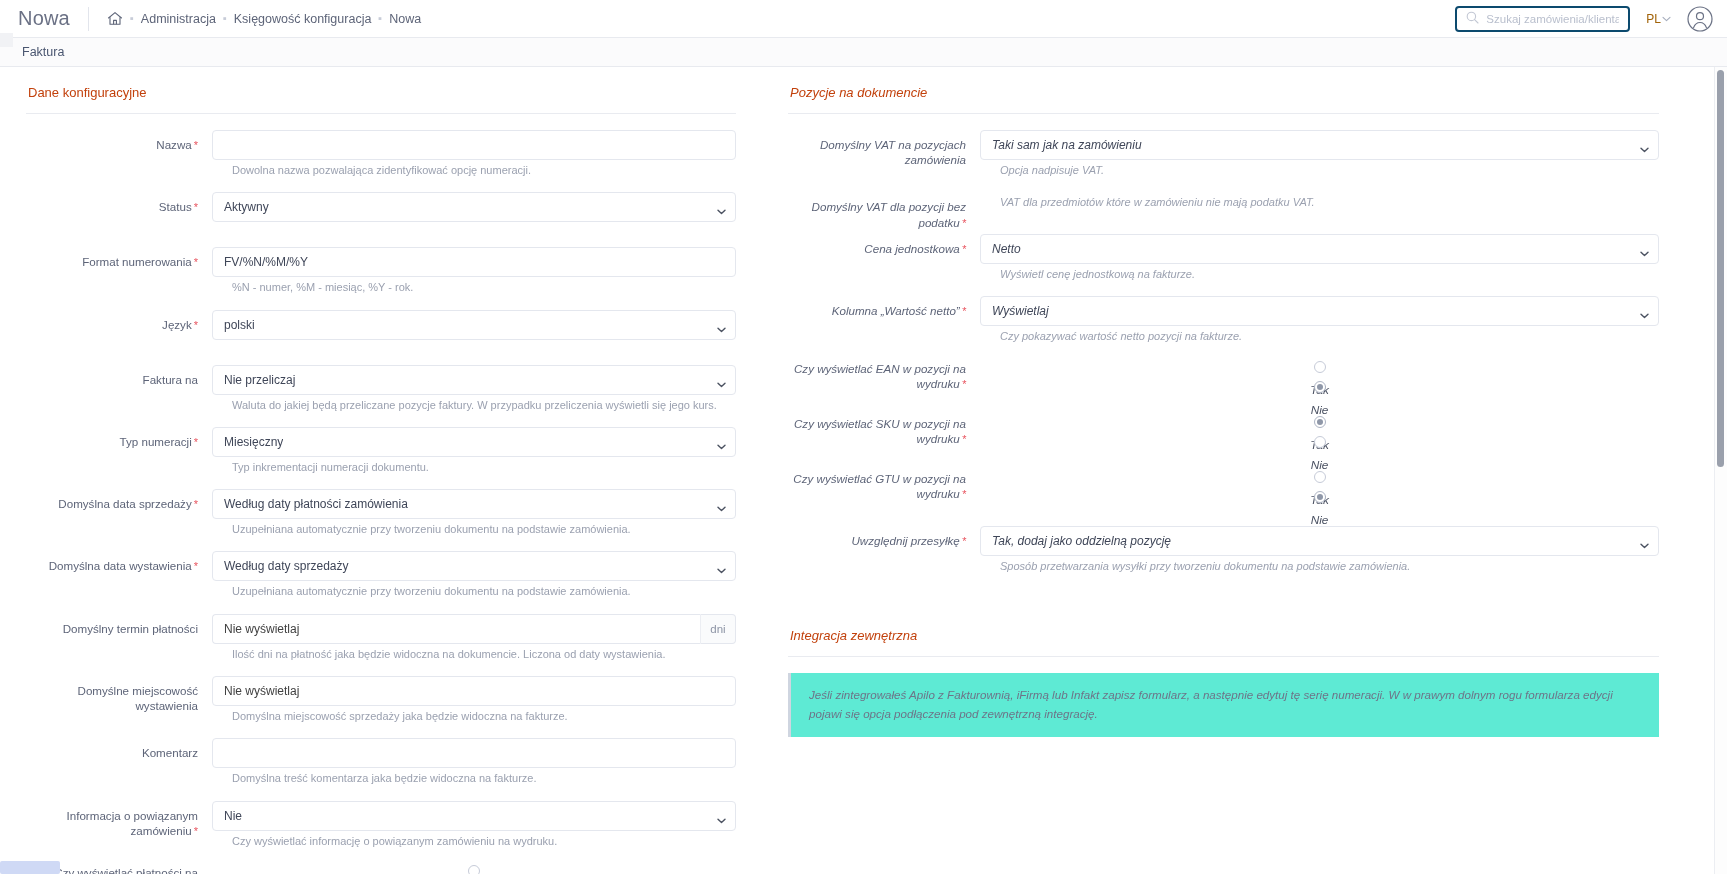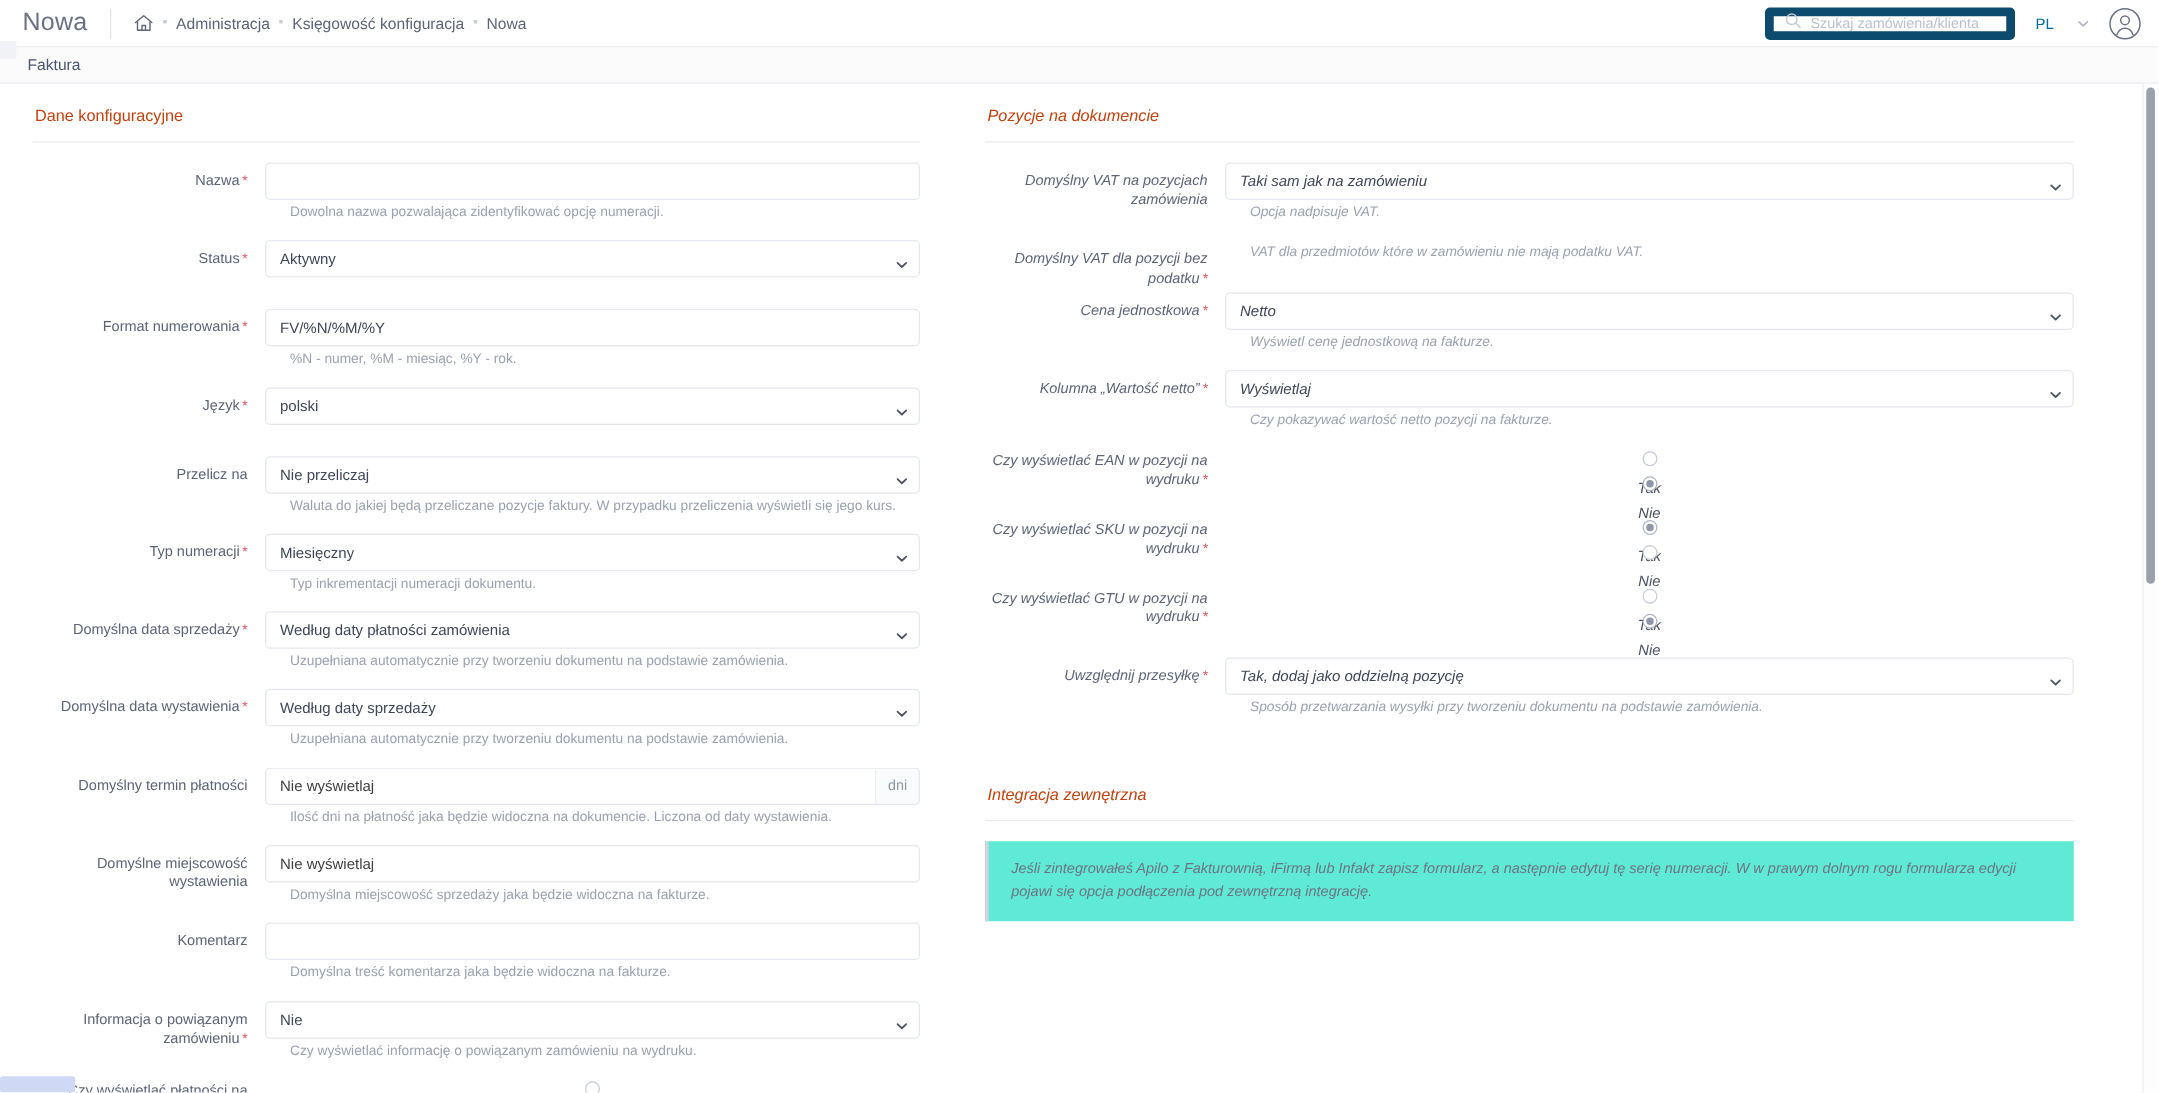--- a/index.html
+++ b/index.html
@@ -20,25 +20,25 @@
     padding-left: 18px; padding-right: 14px;
   }
   .page-title { font-size: 20px; color: #6b7185; font-weight: 400; letter-spacing:.2px; }
   .vdiv { width:1px; height:24px; background:#e2e5ec; margin: 0 18px; }
   .crumbs { display:flex; align-items:center; gap:7px; font-size:12.5px; color:#5d6478; }
   .crumbs .sep { color:#c7ccd8; font-size:11px; line-height:1; }
   .crumb { color:#5d6478; }
   .home-ico { display:inline-block; width:16px; height:15px; }
   .topbar-right { margin-left:auto; display:flex; align-items:center; gap:16px; }
   .search-box {
-    width: 200px; height: 26px; border:7px solid #0c4a6e; border-radius:4px;
+    width: 175px; height: 26px; border:2px solid #0c4a6e; border-radius:4px;
     display:flex; align-items:center; gap:7px; padding: 0 9px; background:#fff;
   }
   .search-box .ph { font-size:11.5px; color:#b9bfcd; white-space:nowrap; overflow:hidden; }
-  .lang { font-size:12px; color:#0369a1; display:flex; align-items:center; gap:19px; }
+  .lang { font-size:12px; color:#a16207; display:flex; align-items:center; gap:1px; }
   .lang .cv { font-size:9px; color:#9aa1b2; }
   .avatar { width:26px; height:26px; }
 
   
   .tabstrip {
     height: 29px; background:#fbfbfc; border-bottom:1px solid #e8eaef;
     display:flex; align-items:center; padding-left: 22px;
   }
   .tab-label { font-size:12.5px; color:#4a5670; }
 
@@ -231,21 +231,21 @@
             <span class="val">polski</span>
             <span class="caret"><svg width="9" height="6" viewBox="0 0 9 6" fill="none">
                   <path d="M1 1.3L4.5 4.6L8 1.3" stroke="#4b5261" stroke-width="1.4" stroke-linecap="round" stroke-linejoin="round"></path>
                 </svg></span>
           </div>
           <div class="hint" style="height:10px;margin-bottom:8px"></div>
         </div>
       </div>
 
       <div class="row">
-        <div class="lbl"><span>Przelicz na</span></div>
+        <div class="lbl"><span>Faktura na</span></div>
         <div class="fieldwrap">
           <div class="inp sel">
             <span class="val">Nie przeliczaj</span>
             <span class="caret"><svg width="9" height="6" viewBox="0 0 9 6" fill="none">
                   <path d="M1 1.3L4.5 4.6L8 1.3" stroke="#4b5261" stroke-width="1.4" stroke-linecap="round" stroke-linejoin="round"></path>
                 </svg></span>
           </div>
           <div class="hint">Waluta do jakiej będą przeliczane pozycje faktury. W przypadku przeliczenia wyświetli się jego kurs.</div>
         </div>
       </div>

